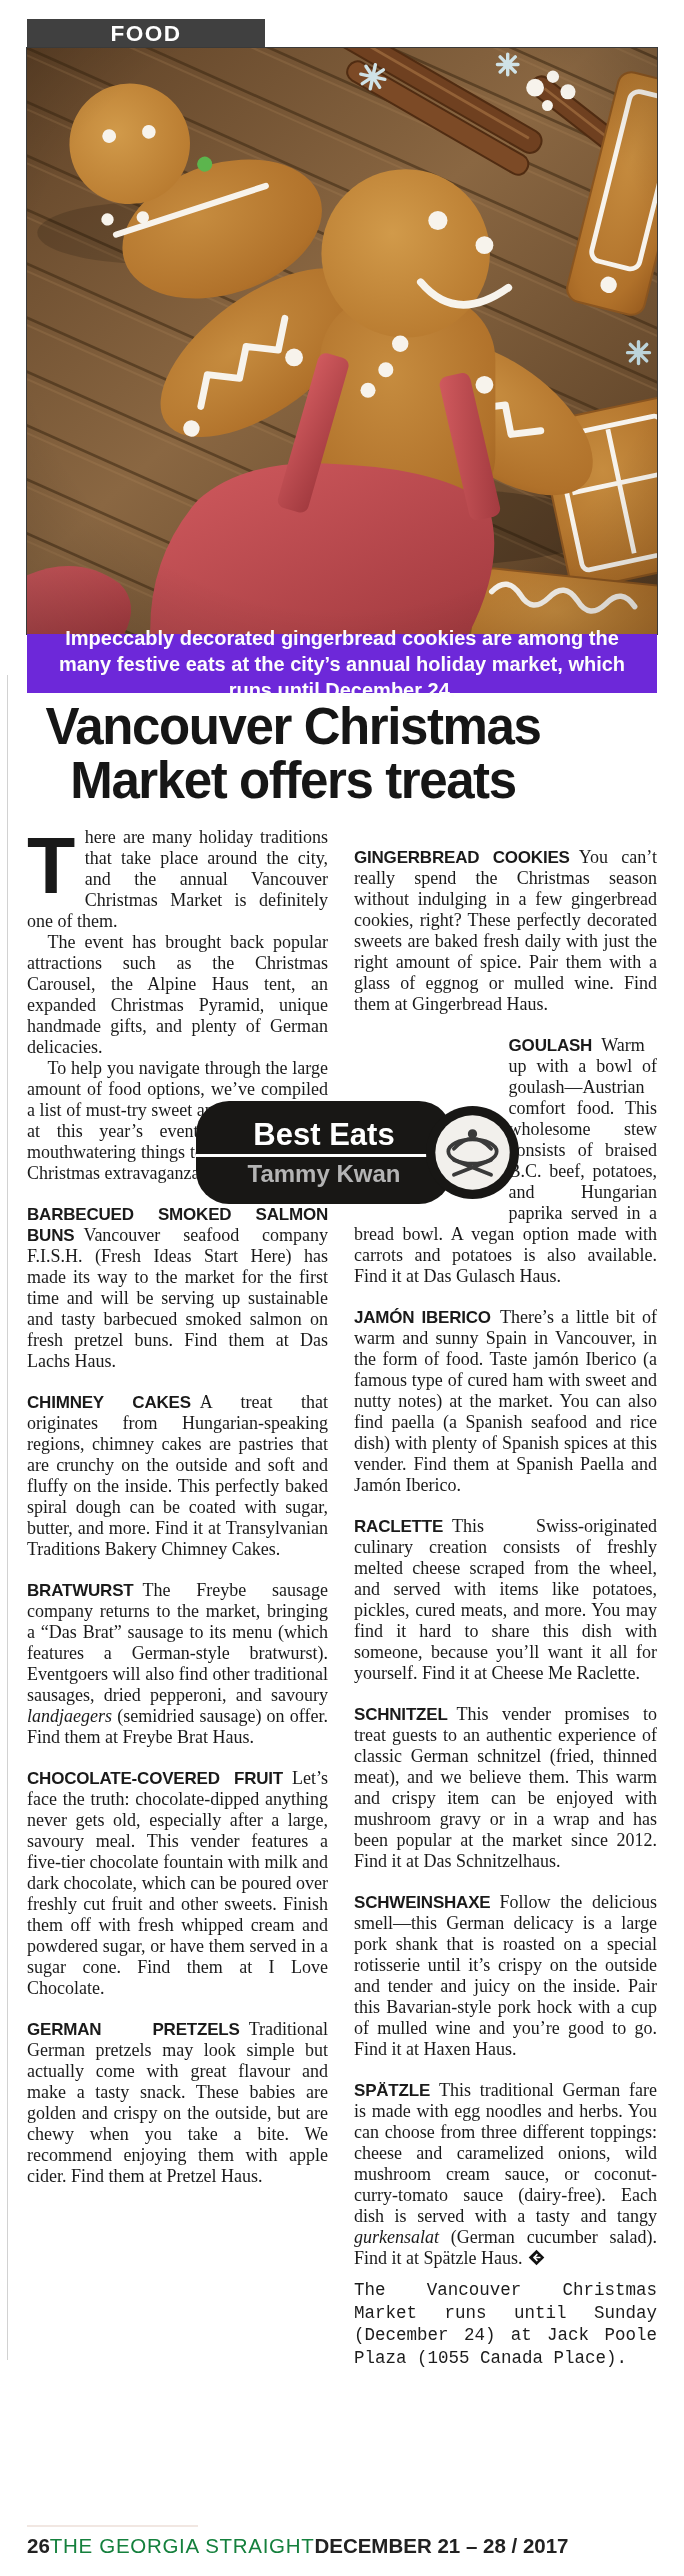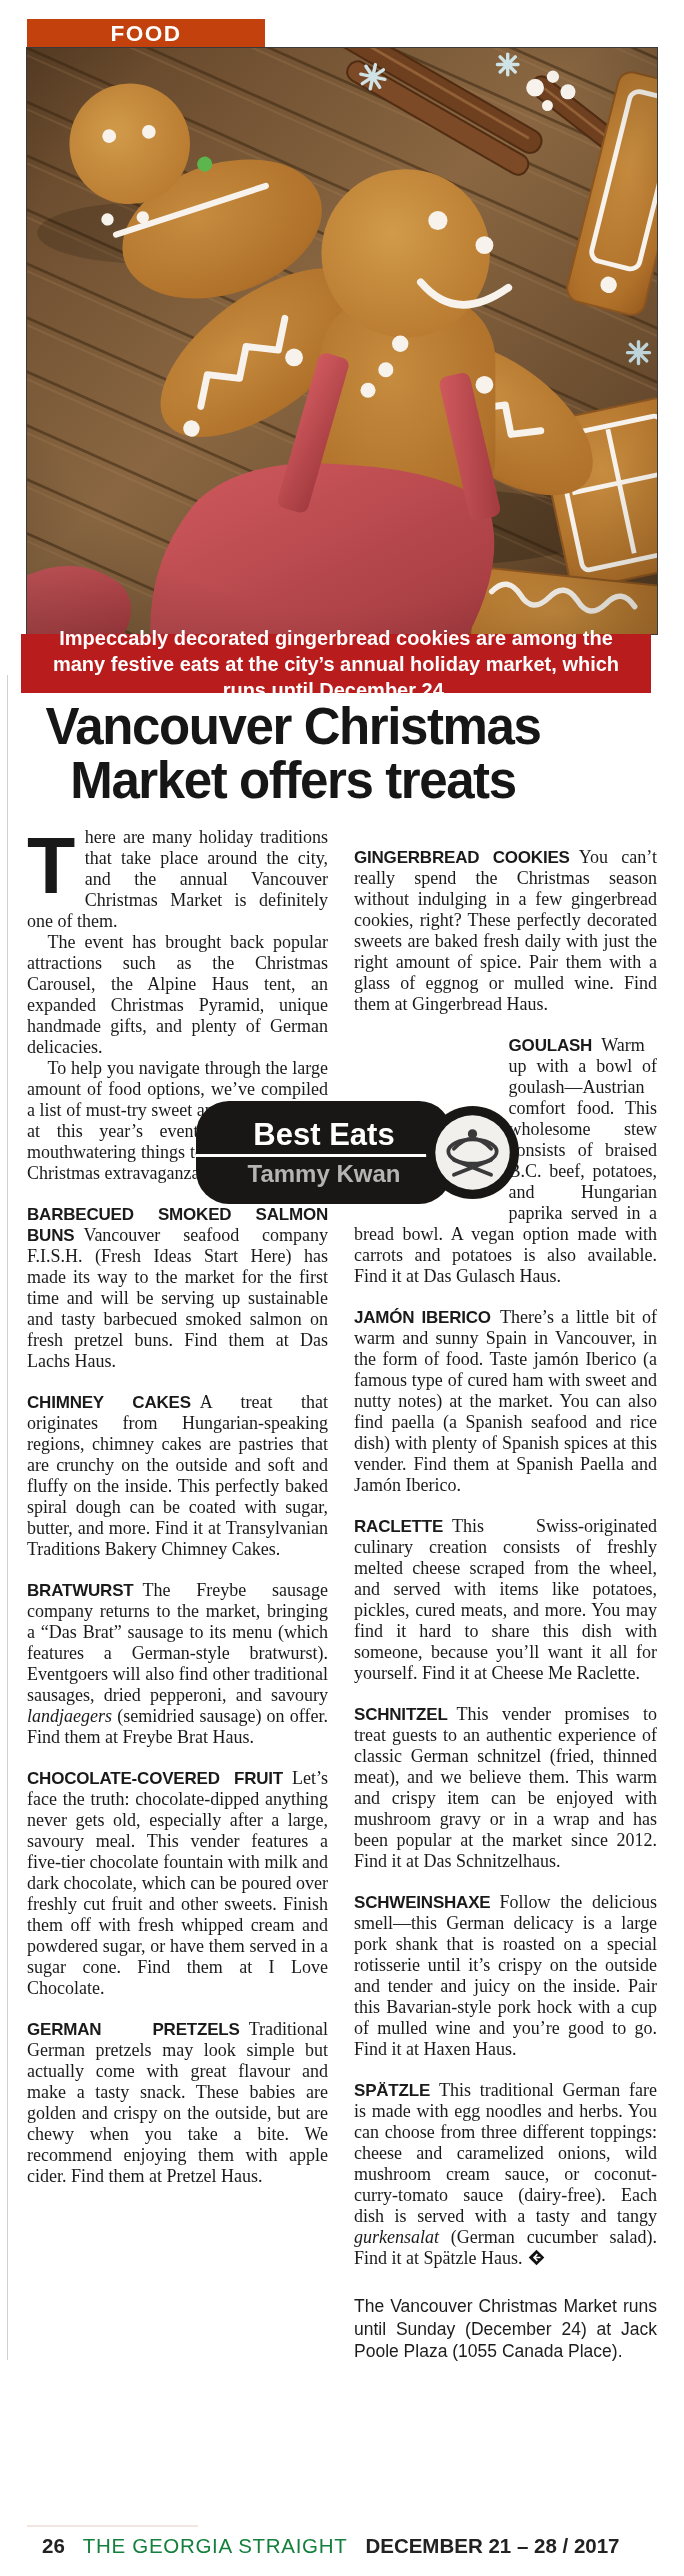--- a/index.html
+++ b/index.html
@@ -1,56 +1,56 @@
 <!DOCTYPE html>
 <html lang="en" style="font-size:11px"><head>
 <meta charset="utf-8">
 <style>
   html,body{margin:0;padding:0;background:#fff;}
   .page{position:relative;width:685px;height:2576px;background:#fff;overflow:hidden;
         font-family:"Liberation Serif",serif;color:#181818;-webkit-hyphens:auto;hyphens:auto;}
   
-  .food-tag{position:absolute;left:27px;top:19px;width:238px;height:29px;background:#c2410c;color:#fff;
+  .food-tag{position:absolute;left:27px;top:19px;width:238px;height:29px;background:#404040;color:#fff;
             font:bold 22.6px/29px "Liberation Sans",sans-serif;text-align:center;letter-spacing:1.4px;}
   
   .photo{position:absolute;left:27px;top:48px;width:630px;height:586px;outline:0.7px solid #3a3a3a;overflow:hidden;background:#6b4c2f;}
   .photo svg{display:block;width:100%;height:100%;}
   
-  .caption{position:absolute;left:21px;top:634px;width:630px;height:59px;background:#b91c1c;color:#fdfdfd;
+  .caption{position:absolute;left:27px;top:634px;width:630px;height:59px;background:#6d28d9;color:#fdfdfd;
            font:bold 20px/26px "Liberation Sans",sans-serif;text-align:center;
            display:flex;align-items:center;justify-content:center;padding:0 21px;box-sizing:border-box;}
   
   .headline{position:absolute;left:0;width:586px;top:700px;margin:0;
             font:bold 51px/54px "Liberation Sans",sans-serif;letter-spacing:-1.4px;text-align:center;color:#161616;}
   
   .article{position:absolute;left:27px;top:827px;width:630px;height:1692px;}
   .col{position:absolute;top:0;}
   .col.left{left:0;width:301px;}
   .col.right{left:327px;width:303px;}
   .para{margin:0;font-size:18px;line-height:21px;text-align:justify;overflow:hidden;color:#1a1a1a;}
   .para.indent{text-indent:20.5px;}
   .para.section{margin-top:20px;}
-  .para.closing{margin-top:26px;font-family:Liberation Sans, sans-serif;font-size:17.5px;line-height:22.6px;color:#1c1c1c;}
+  .para.closing{margin-top:10px;font-family:Liberation Mono, monospace;font-size:17.5px;line-height:22.6px;color:#1c1c1c;}
   .head{font-family:"Liberation Sans",sans-serif;font-weight:bold;font-size:17px;letter-spacing:-0.2px;margin-right:9px;margin-top:20px;}
   .dropcap{float:left;font:bold 79px/66px "Liberation Sans",sans-serif;margin:6.2px 9.6px 0 0;color:#191919;}
   .spacer{display:block;}
   .spacer.right{float:right;width:147px;height:108px;margin:42px 0 0 9.6px;}
   .spacer.left{float:left;width:145px;height:105px;margin:64px 9.6px 0 0;}
   
   .badge{position:absolute;left:169px;top:274px;width:323px;height:103px;}
   .badge-rect{position:absolute;left:0;top:0;width:256px;height:103px;background:#181715;border-radius:33px;
               display:flex;flex-direction:column;align-items:center;justify-content:center;overflow:hidden;}
   .badge-title{font:bold 31px/31.5px "Liberation Sans",sans-serif;color:#ffffff;}
   .badge-divider{width:100%;height:2.7px;background:#fff;margin:4.1px 0;}
   .badge-author{font:bold 24px/25px "Liberation Sans",sans-serif;color:#b4b4b4;}
   .badge-circle{position:absolute;right:0;top:4.8px;width:93px;height:93px;}
   .badge-circle svg{display:block;width:100%;height:100%;}
   
   .footer-rule{position:absolute;left:27px;top:2525px;width:171px;height:2.1px;background:#f1e7e2;}
-  .footer{position:absolute;left:42px;top:2534px;width:630px;display:flex;align-items:baseline;gap:18px;
+  .footer{position:absolute;left:27px;top:2534px;width:630px;display:flex;align-items:baseline;
           font-family:"Liberation Sans",sans-serif;color:#222;}
   .footer .num{font-weight:bold;font-size:20.5px;}
   .footer .pub{font-size:20.5px;letter-spacing:0.7px;color:#15803d;}
   .footer .date{font-weight:bold;font-size:20.5px;}
   .left-rule{position:absolute;left:6.8px;top:675px;width:1.4px;height:1685px;background:#d2d2d2;}
   .endmark{display:inline-block;width:17px;height:17px;vertical-align:-2.1px;margin-left:5.5px;}
 </style>
 </head>
 <body>
 

